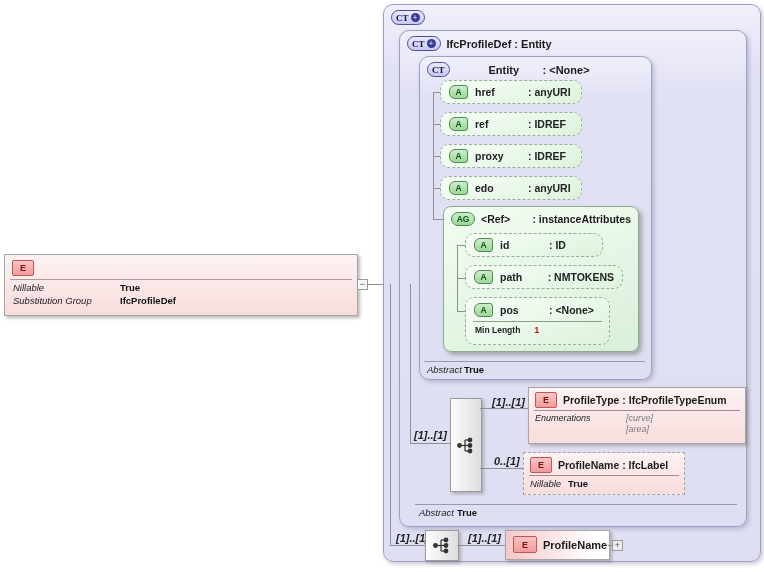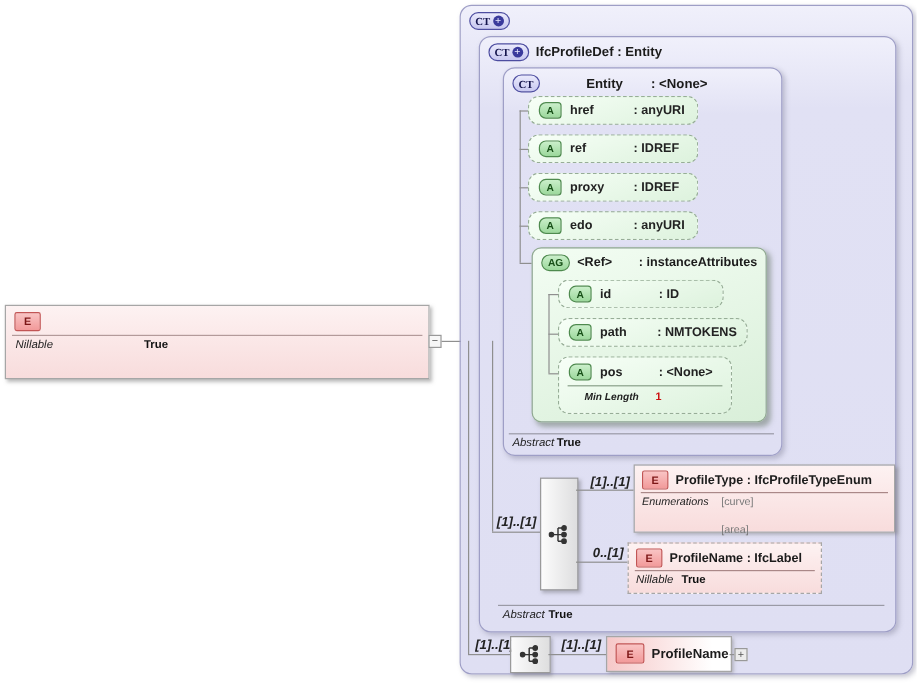--- a/index.html
+++ b/index.html
@@ -64,40 +64,44 @@
   .prop-value{font-weight:bold;color:#111;}
 
   .abs-label{position:absolute;font-size:9.5px;font-style:italic;color:#222;white-space:nowrap;}
   .abs-value{position:absolute;font-size:9.5px;font-weight:bold;color:#111;white-space:nowrap;}
 
   .card{position:absolute;font-size:11px;font-style:italic;font-weight:bold;color:#222;white-space:nowrap;}
 
   .toggle{position:absolute;width:11px;height:11px;border:1px solid #999;background:#f7f7f7;
     font-size:9px;line-height:9px;text-align:center;color:#555;box-sizing:border-box;}
 
-  .enum-val{font-size:9px;color:#7a7a7a;line-height:10.5px;}
+  .enum-val{font-size:9px;color:#7a7a7a;line-height:10.5px;font-style:italic;}
   .facet-red{color:#cc1111;font-weight:bold;font-size:9px;}
-  .facet-label{font-style:italic;font-size:8.5px;color:#222;margin-left:12px;}
+  .facet-label{font-size:8.5px;color:#222;}
 
   .el-title{letter-spacing:-0.3px;}
 </style>
 </head>
 <body>
 
 <div class="canvas">
 
   <div class="pink-box" style="left:4px;top:254px;width:352px;height:60px;">
     <div class="hdr" style="padding:5px 7px 3px 7px;">
       <span class="badge-e">E</span>
     </div>
     <div style="height:1px;background:#b39a9a;margin:0 5px;"></div>
     <div class="props">
       <div class="prop-row">
         <span class="prop-label" style="width:107px;">Nillable</span>
         <span class="prop-value">True</span>
+      </div>
+      <div class="prop-row">
+        <span class="prop-label" style="width:107px;">Substitution Group</span>
+        <span class="prop-value">IfcProfileDef</span>
       </div>
     </div>
   </div>
 
   <div class="toggle" style="left:357px;top:279px;"><span>−</span></div>
   <div class="hline" style="left:368px;top:284px;width:42px;"></div>
 
   <div class="lav-box" style="left:383px;top:4px;width:376px;height:556px;">
     <div class="hdr big">
       <span class="badge-ct">
@@ -220,25 +224,25 @@
   <span class="card" style="left:492px;top:396px;">[1]..[1]</span>
   <div class="hline" style="left:480px;top:468px;width:43px;"></div>
   <span class="card" style="left:494px;top:455px;">0..[1]</span>
 
   <div class="pink-box" style="left:528px;top:387px;width:216px;height:55px;">
     <div class="hdr" style="padding:4px 6px 2px 6px;">
       <span class="badge-e">E</span>
       <span>ProfileType : IfcProfileTypeEnum</span>
     </div>
     <div style="height:1px;background:#a88;margin:0 5px;"></div>
-    <div style="display:flex;padding:2px 6px;">
+    <div style="display:flex;padding:2px 6px;gap:25px;">
       <span class="prop-label" style="width:66px;font-size:9px;">Enumerations</span>
       <span style="display:inline-block;">
         <span class="enum-val" style="display:block;">[curve]</span>
-        <span class="enum-val" style="display:block;margin-top:12px;">[area]</span>
+        <span class="enum-val" style="display:block;">[area]</span>
       </span>
     </div>
   </div>
 
   <div class="pink-box dashed" style="left:523px;top:452px;width:160px;height:41px;">
     <div class="hdr" style="padding:4px 6px 2px 6px;">
       <span class="badge-e">E</span>
       <span>ProfileName : IfcLabel</span>
     </div>
     <div style="height:1px;background:#a88;margin:0 5px;"></div>

